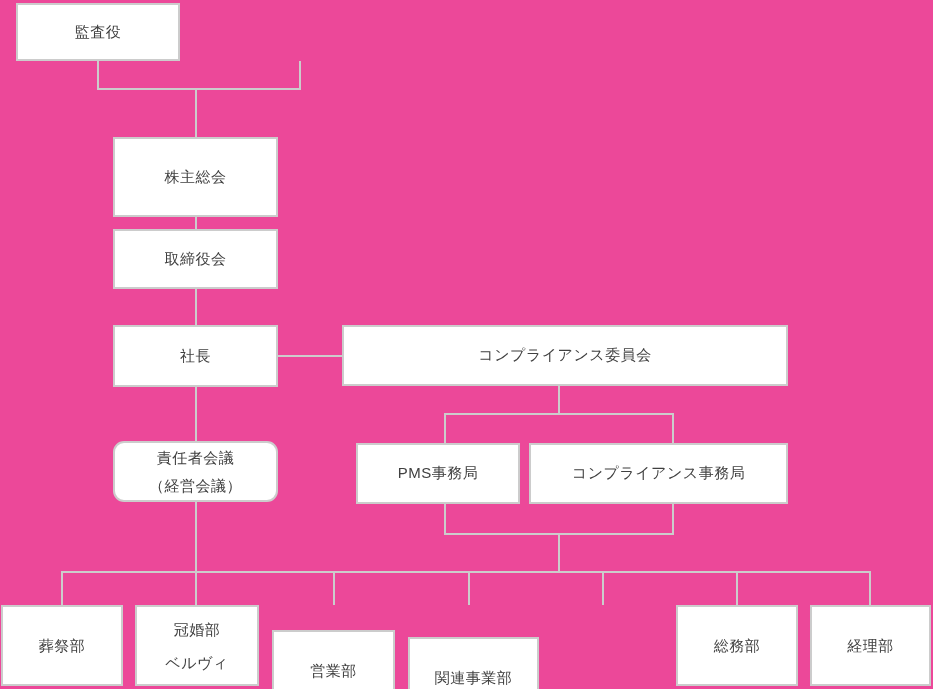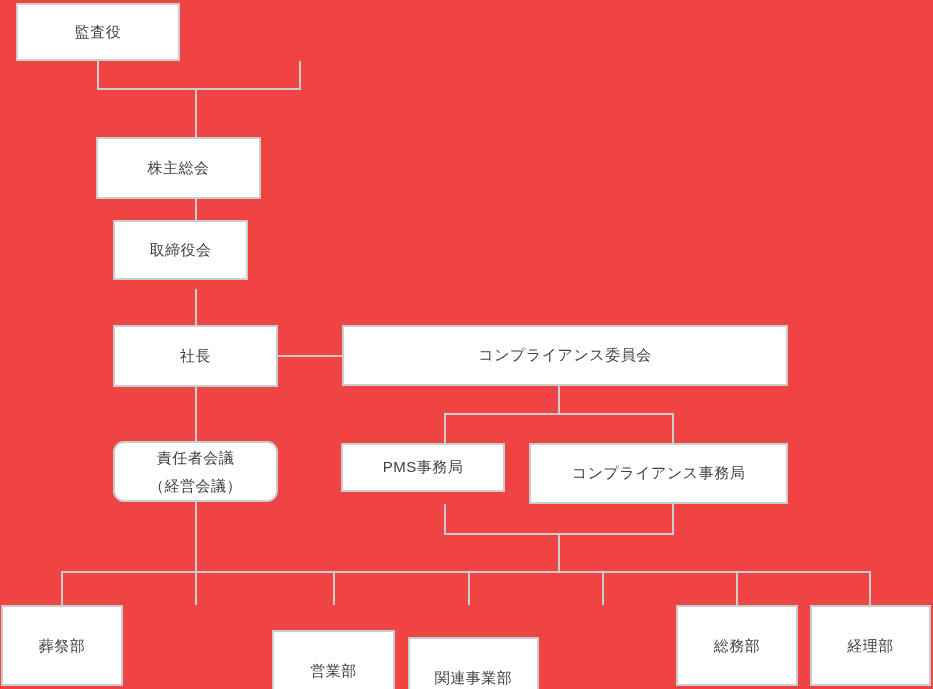--- a/index.html
+++ b/index.html
@@ -4,21 +4,21 @@
 <style>
   html, body {
     margin: 0;
     padding: 0;
     background: #ffffff;
   }
   .canvas {
     position: relative;
     width: 933px;
     height: 689px;
-    background: #ef4444;
+    background: #ec4899;
     font-family: "Liberation Sans", "DejaVu Sans", sans-serif;
     overflow: hidden;
   }
   .node {
     position: absolute;
     box-sizing: border-box;
     background: #ffffff;
     border: 2px solid #cccccc;
     display: flex;
     flex-direction: column;
@@ -72,53 +72,57 @@
   <div class="line" style="left:468px;top:571px;width:2px;height:34px"></div>
   <div class="line" style="left:602px;top:571px;width:2px;height:34px"></div>
   <div class="line" style="left:736px;top:571px;width:2px;height:34px"></div>
   <div class="line" style="left:869px;top:571px;width:2px;height:34px"></div>
 
   <div class="node" style="left:16px;top:3px;width:164px;height:58px">
     <span>監査役</span>
   </div>
 
 
-  <div class="node" style="left:96px;top:137px;width:165px;height:62px">
+  <div class="node" style="left:113px;top:137px;width:165px;height:80px">
     <span>株主総会</span>
   </div>
 
-  <div class="node" style="left:113px;top:220px;width:135px;height:60px">
+  <div class="node" style="left:113px;top:229px;width:165px;height:60px">
     <span>取締役会</span>
   </div>
 
   <div class="node" style="left:342px;top:325px;width:446px;height:61px">
     <span>コンプライアンス委員会</span>
   </div>
 
   <div class="node" style="left:113px;top:325px;width:165px;height:62px">
     <span>社長</span>
   </div>
 
   <div class="node two-line" style="left:113px;top:441px;width:165px;height:61px">
     <span>責任者会議</span>
     <span>（経営会議）</span>
   </div>
 
-  <div class="node" style="left:341px;top:443px;width:164px;height:49px">
+  <div class="node" style="left:356px;top:443px;width:164px;height:61px">
     <span>PMS事務局</span>
   </div>
 
   <div class="node" style="left:529px;top:443px;width:259px;height:61px">
     <span>コンプライアンス事務局</span>
   </div>
 
   <div class="node dept" style="left:1px;top:605px;width:122px;height:81px">
     <span>葬祭部</span>
   </div>
 
+  <div class="node dept" style="left:135px;top:605px;width:124px;height:81px">
+    <span>冠婚部</span>
+    <span>ベルヴィ</span>
+  </div>
 
   <div class="node dept" style="left:272px;top:630px;width:123px;height:81px">
     <span>営業部</span>
   </div>
 
   <div class="node dept" style="left:408px;top:637px;width:131px;height:81px">
     <span>関連事業部</span>
   </div>
 
 

